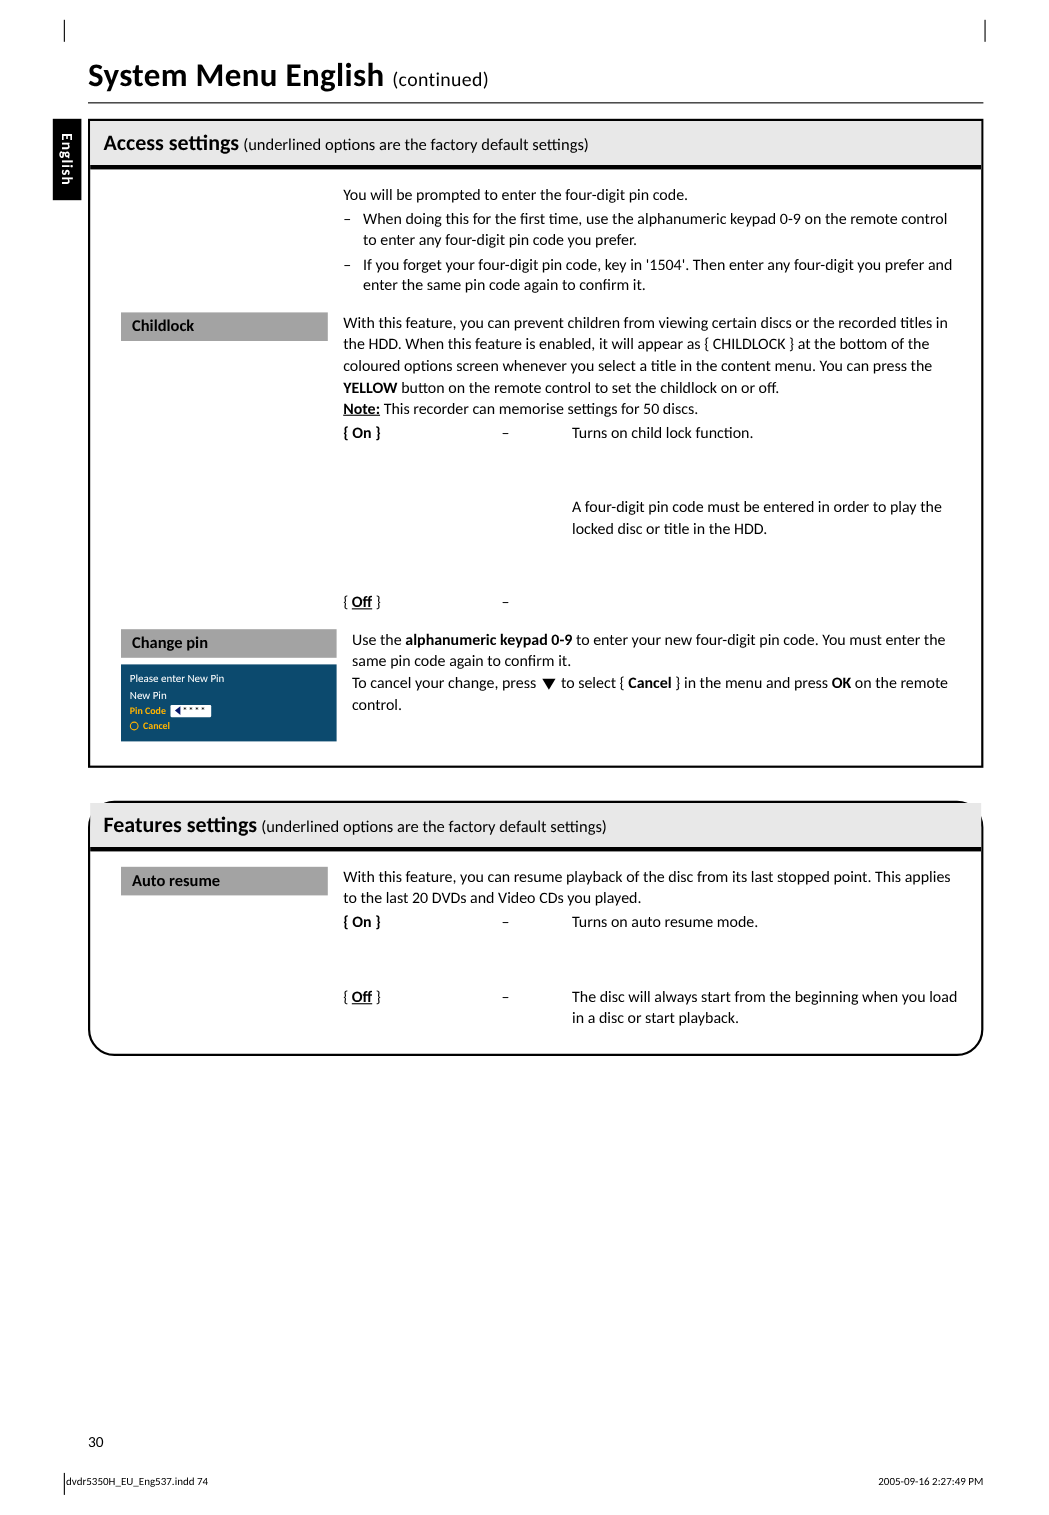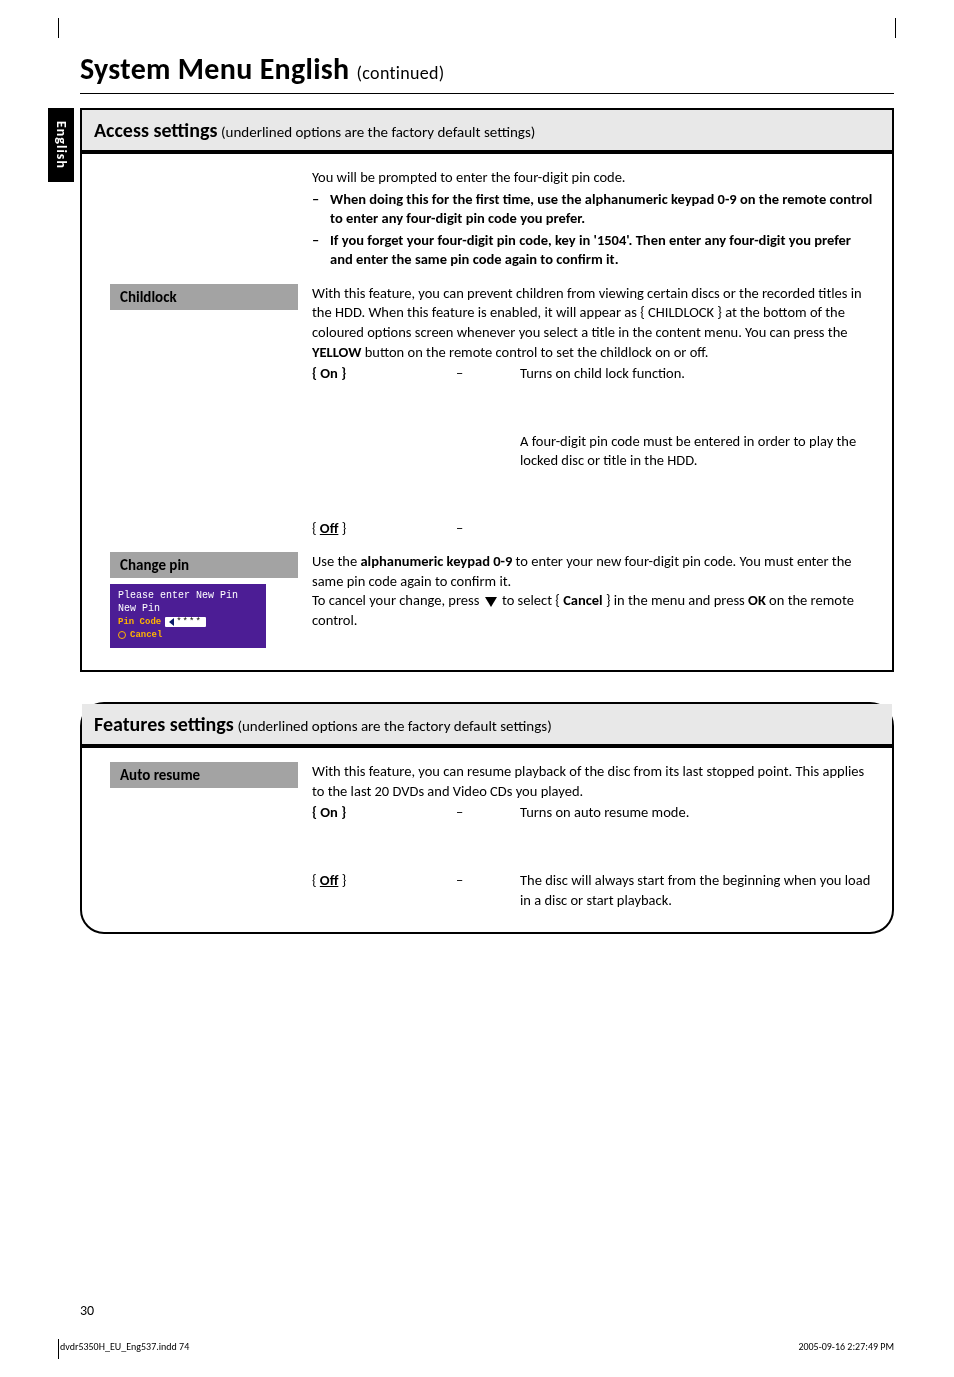--- a/index.html
+++ b/index.html
@@ -81,48 +81,46 @@
   }
   .row-right {
     flex: 1;
     font-size: 14.5px;
     line-height: 1.35;
   }
   .row-right ul {
     list-style: none;
     margin-left: 0;
     padding-left: 0;
-    font-weight: bold;
   }
   .row-right ul li {
     position: relative;
     padding-left: 18px;
     margin-top: 2px;
   }
   .row-right ul li::before {
     content: "–";
     position: absolute;
     left: 0;
   }
   .label-box {
     background: #a3a3a3;
     padding: 4px 10px;
     font-weight: bold;
     font-size: 15px;
     display: inline-block;
     width: 100%;
   }
   .screenshot-box {
-    width: 156px;
-    background: #4c1d95;
+    width: 196px;
+    background: #0c4a6e;
     color: #fff;
     font-size: 10px;
     padding: 6px 8px 8px 8px;
     margin-top: 6px;
-    font-family: Liberation Mono, monospace;
   }
   .screenshot-box .ln { display:block; margin-bottom:2px; }
   .screenshot-box .pin-row {
     display:flex; align-items:center; gap:4px; margin:3px 0;
   }
   .screenshot-box .pin-label { color:#ffb400; font-weight:bold; font-size:9px;}
   .screenshot-box .pin-field {
     background:#fff; color:#000; padding:0 4px; border-radius:1px;
     font-size:9px; letter-spacing:1px;
     display:inline-flex; align-items:center; gap:2px;
@@ -196,20 +194,23 @@
     </div>
 
     <div class="row">
       <div class="row-left">
         <div class="label-box">Childlock</div>
       </div>
       <div class="row-right">
         <span>
           <span>With this feature, you can prevent children from viewing certain discs or the recorded titles in the HDD.  When this feature is enabled, it will appear as { CHILDLOCK } at the bottom of the coloured options screen whenever you select a title in the content menu.  You can press the </span><b>YELLOW</b><span> button on the remote control to set the childlock on or off.</span>
         </span><br>
+        <span>
+          <b class="u">Note:</b><span> This recorder can memorise settings for 50 discs.</span>
+        </span>
         <div class="opt-grid">
           <b>{ On }</b>
           <span class="dash">–</span>
           <span>Turns on child lock function.</span>
           <span></span>
             <span></span>
           <span class="indent">A four-digit pin code must be entered in order to play the locked disc or title in the HDD.</span>
           <span>{ <b class="u">Off</b> }</span>
           <span class="dash">–</span>
         </div>

